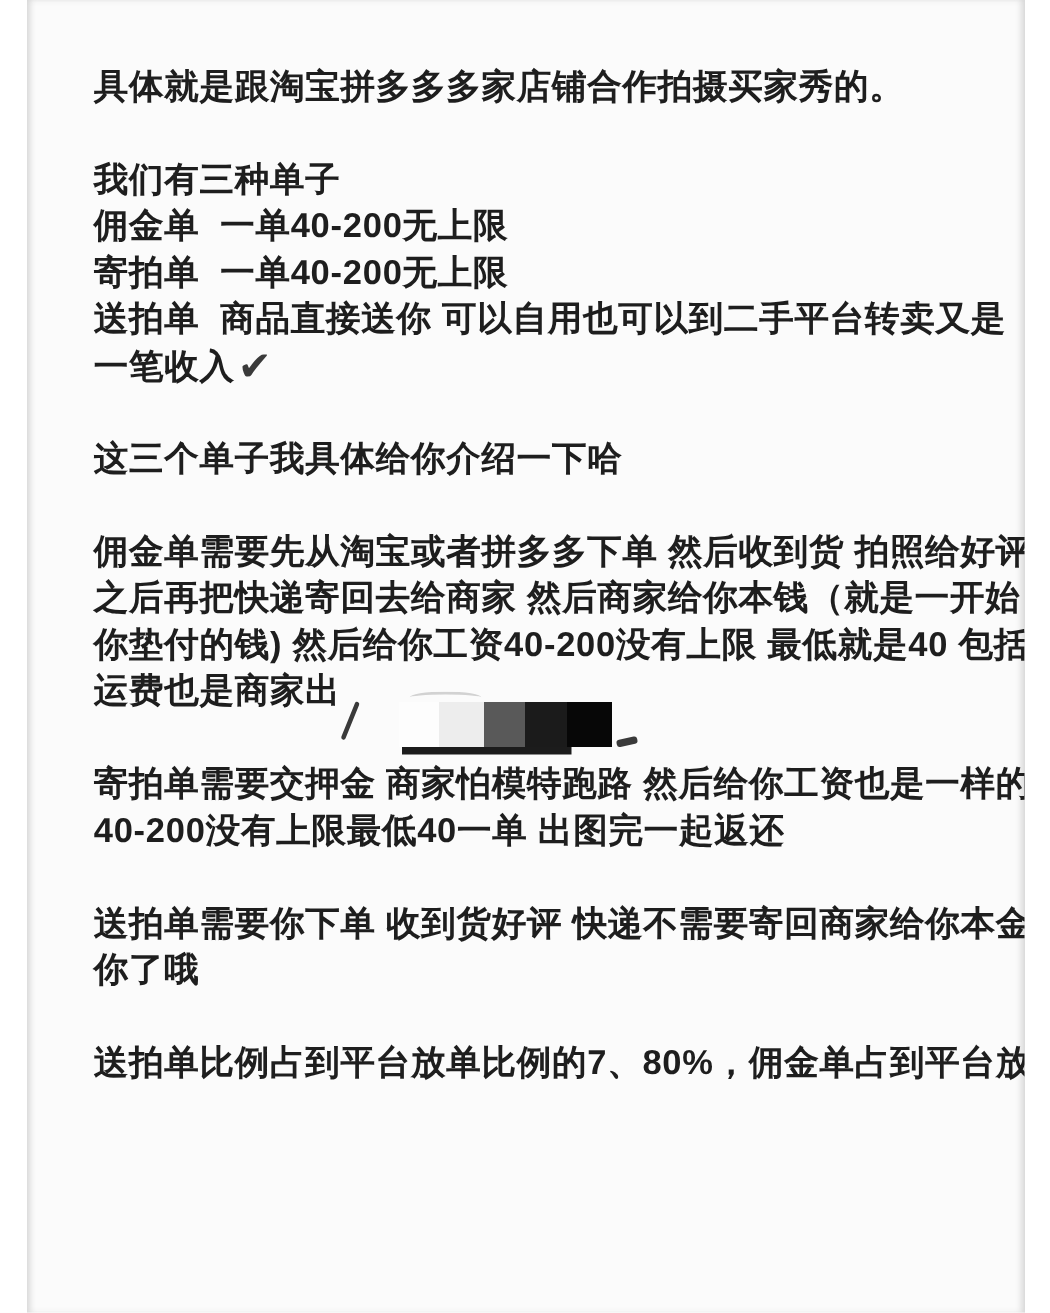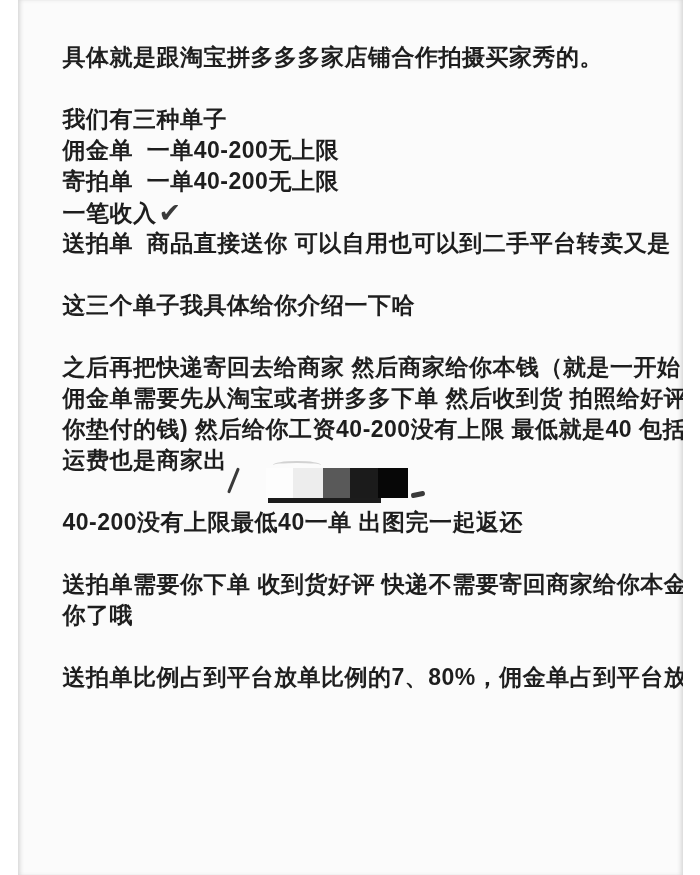--- a/index.html
+++ b/index.html
@@ -89,33 +89,34 @@
 
 <div class="page">
   <div class="doc">
       <div class="para">
         <div class="line">具体就是跟淘宝拼多多多家店铺合作拍摄买家秀的。</div>
       </div>
       <div class="para">
         <div class="line">我们有三种单子</div>
         <div class="line">佣金单  一单40-200无上限</div>
         <div class="line">寄拍单  一单40-200无上限</div>
+        <div class="line">送拍单  商品直接送你 可以自用也可以到二手平台转卖又是</div>
         <div class="line"><span>一笔收入</span><span class="checkmark">✔</span></div>
-        <div class="line">送拍单  商品直接送你 可以自用也可以到二手平台转卖又是</div>
       </div>
       <div class="para">
         <div class="line">这三个单子我具体给你介绍一下哈</div>
       </div>
       <div class="para">
+        <div class="line">佣金单需要先从淘宝或者拼多多下单 然后收到货 拍照给好评</div>
         <div class="line">之后再把快递寄回去给商家 然后商家给你本钱（就是一开始</div>
-        <div class="line">佣金单需要先从淘宝或者拼多多下单 然后收到货 拍照给好评</div>
         <div class="line">你垫付的钱) 然后给你工资40-200没有上限 最低就是40 包括</div>
         <div class="line">运费也是商家出</div>
       </div>
       <div class="para">
+        <div class="line">寄拍单需要交押金 商家怕模特跑路 然后给你工资也是一样的</div>
         <div class="line">40-200没有上限最低40一单 出图完一起返还</div>
       </div>
       <div class="para">
         <div class="line">送拍单需要你下单 收到货好评 快递不需要寄回商家给你本金</div>
         <div class="line">你了哦</div>
       </div>
       <div class="para">
         <div class="line">送拍单比例占到平台放单比例的7、80%，佣金单占到平台放</div>
       </div>
     </div>

